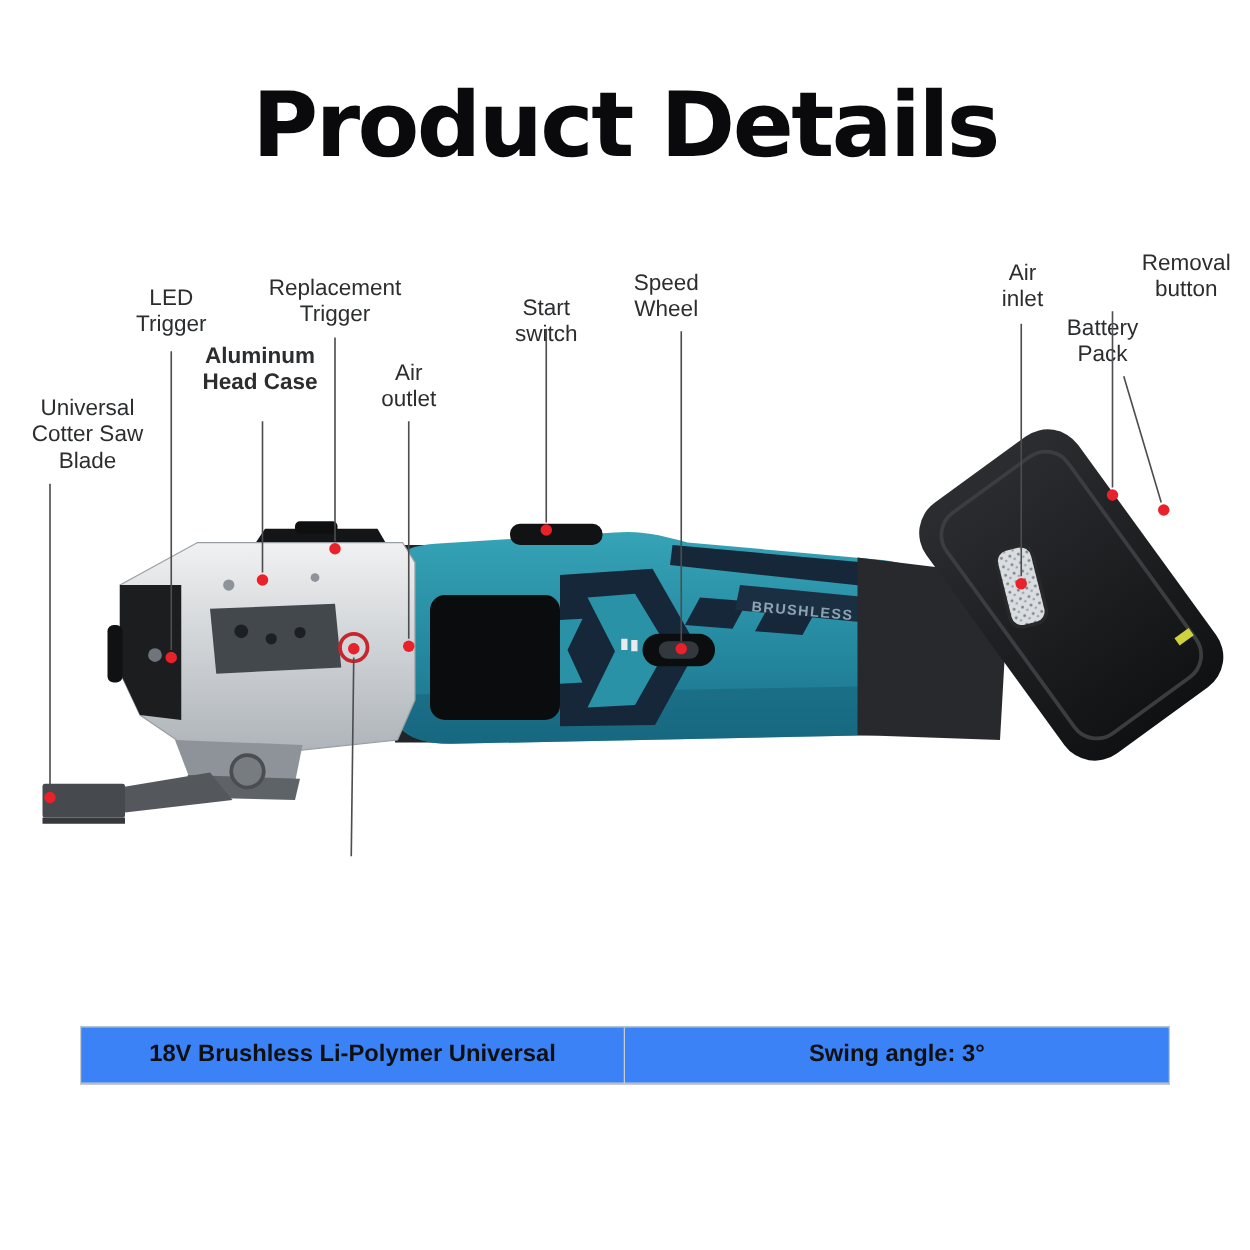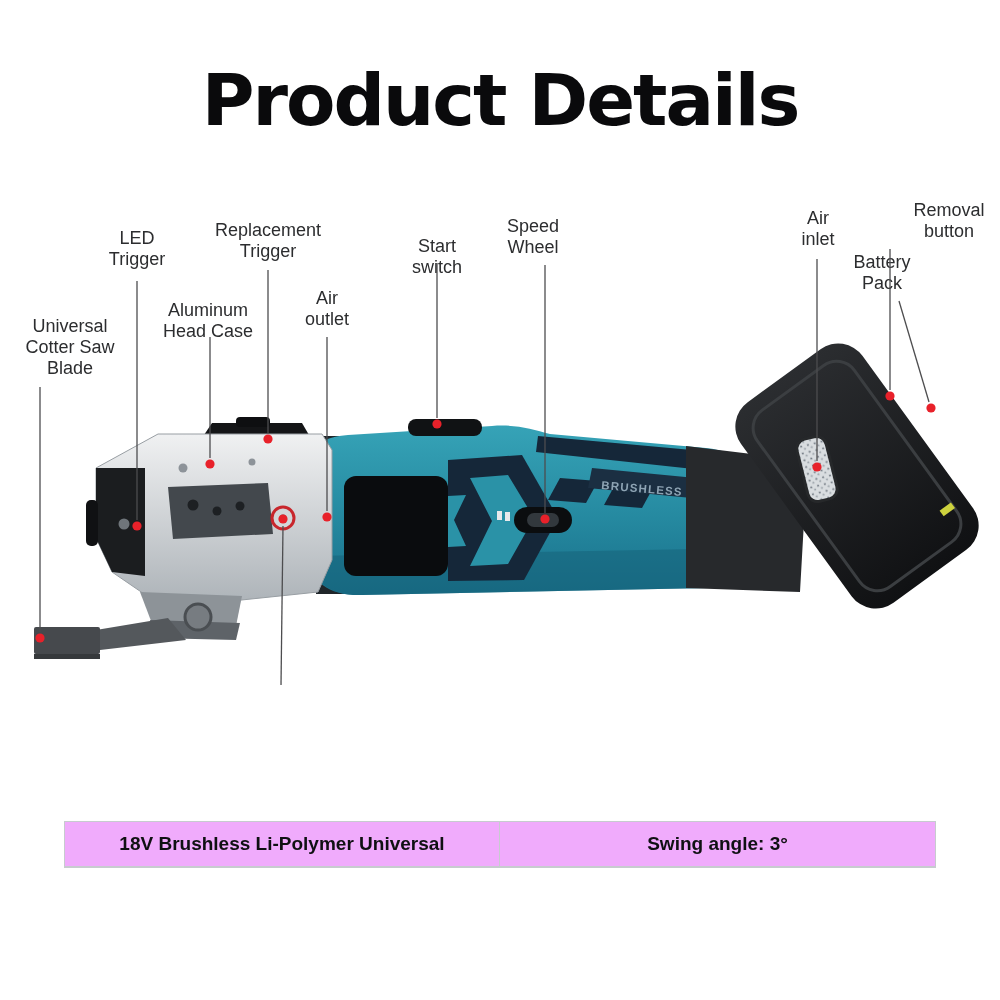--- a/index.html
+++ b/index.html
@@ -14,21 +14,21 @@
     letter-spacing:-2px; color:#0a0a0c;
   }
   .callout {
     position:absolute; transform:translateX(-50%); text-align:center;
     font-size:18px; line-height:1.16; color:#2c2d2f; white-space:pre-line;
   }
   .scene { position:absolute; left:0; top:0; width:1000px; height:1000px; }
   .specs {
     position:absolute; left:64px; top:821px; width:872px;
     display:grid; grid-template-columns:1fr 1fr; border:1px solid #c7cbcf;
-    background:#f0abfc;
+    background:#3b82f6;
   }
   .specs .cell {
     height:45px; display:flex; align-items:center; justify-content:center;
     font-weight:bold; font-size:19px; color:#0f1012; text-align:center;
   }
   .specs .cell:nth-child(odd) { border-right:1px solid #c7cbcf; }
   .specs .cell:nth-child(-n+2) { border-bottom:1px solid #c7cbcf; }
 </style>
 </head>
 <body>
@@ -44,21 +44,21 @@
   <div class="callout" style="left:437px; top:212px;margin-top:24px;">Start
 switch</div>
   <div class="callout" style="left:533px; top:216px;">Speed
 Wheel</div>
   <div class="callout" style="left:818px; top:208px;">Air
 inlet</div>
   <div class="callout" style="left:913px; top:200px;margin-left:36px;">Removal
 button</div>
   <div class="callout" style="left:882px; top:252px;">Battery
 Pack</div>
-  <div class="callout" style="left:208px; top:300px;">Aluminum
+  <div class="callout" style="left:208px; top:274px;font-weight:bold;">Aluminum
 Head Case</div>
   <div class="callout" style="left:327px; top:288px;">Air
 outlet</div>
   <div class="callout" style="left:70px; top:316px;">Universal
 Cotter Saw
 Blade</div>
 
   <svg class="scene" viewBox="0 0 1000 1000">
     <defs>
       <linearGradient id="teal" x1="0" x2="0" y1="0" y2="1">

